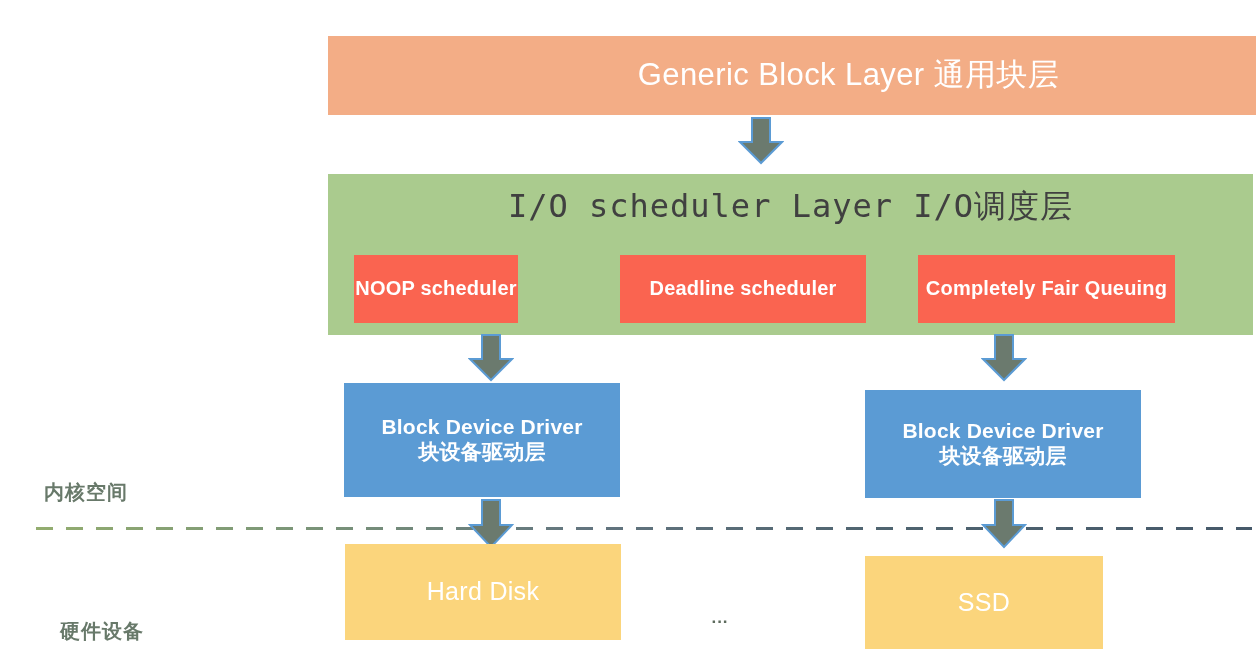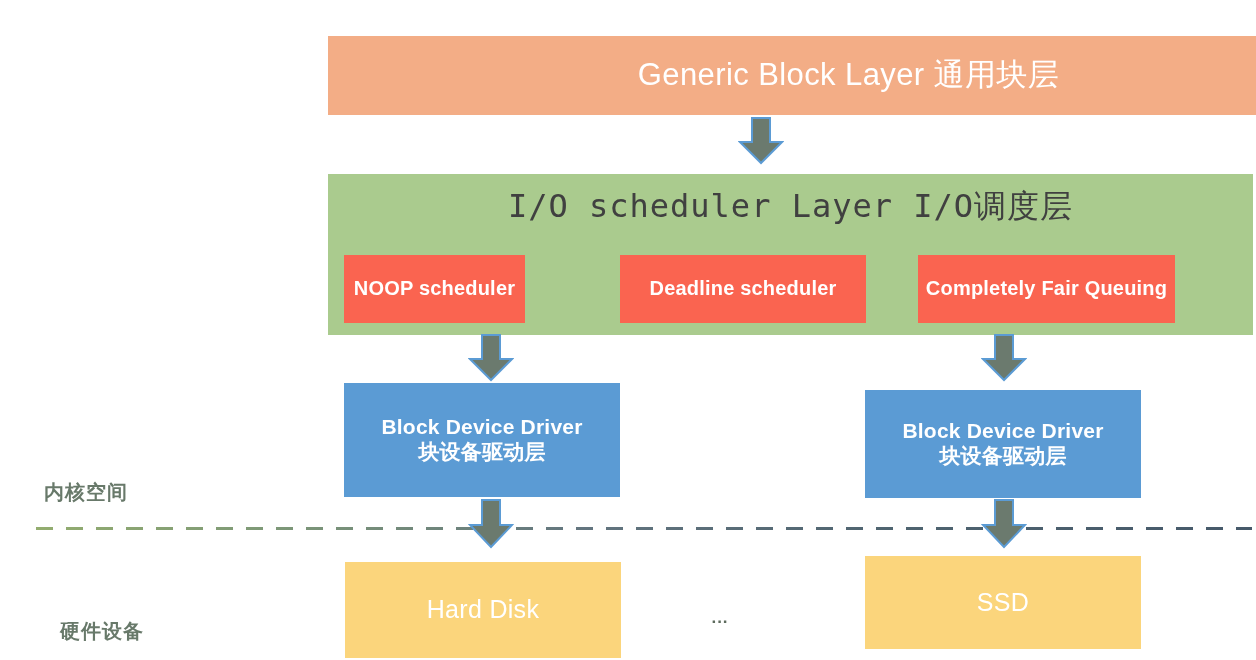--- a/index.html
+++ b/index.html
@@ -72,21 +72,21 @@
     display: flex;
     align-items: center;
     justify-content: center;
     background: #fa6450;
     color: #ffffff;
     font-size: 20px;
     font-weight: 600;
     letter-spacing: 0.2px;
     white-space: nowrap;
   }
-  .chip-noop     { left: 16px;  top: 81px; width: 181px; height: 68px; }
+  .chip-noop     { left: 26px;  top: 81px; width: 164px; height: 68px; }
   .chip-deadline { left: 292px; top: 81px; width: 246px; height: 68px; }
   .chip-cfq      { left: 590px; top: 81px; width: 257px; height: 68px; }
 
   
   .box-driver {
     background: #5b9bd4;
     font-size: 21px;
     font-weight: 700;
     flex-direction: column;
     letter-spacing: 0.2px;
@@ -95,22 +95,22 @@
   .box-driver .line2 { font-weight: 700; }
   .driver-left  { left: 344px; top: 383px; width: 276px; height: 114px; }
   .driver-right { left: 865px; top: 390px; width: 276px; height: 108px; }
 
   
   .box-device {
     background: #fbd57c;
     font-size: 25px;
     letter-spacing: 0.3px;
   }
-  .device-left  { left: 345px; top: 562px; width: 276px; height: 96px; }
-  .device-right { left: 865px; top: 556px; width: 276px; height: 93px; }
+  .device-left  { left: 345px; top: 544px; width: 276px; height: 96px; }
+  .device-right { left: 865px; top: 556px; width: 238px; height: 93px; }
 
   
   .device-ellipsis {
     position: absolute;
     left: 700px;
     top: 608px;
     width: 40px;
     text-align: center;
     color: #5d6b5d;
     font-size: 17px;

